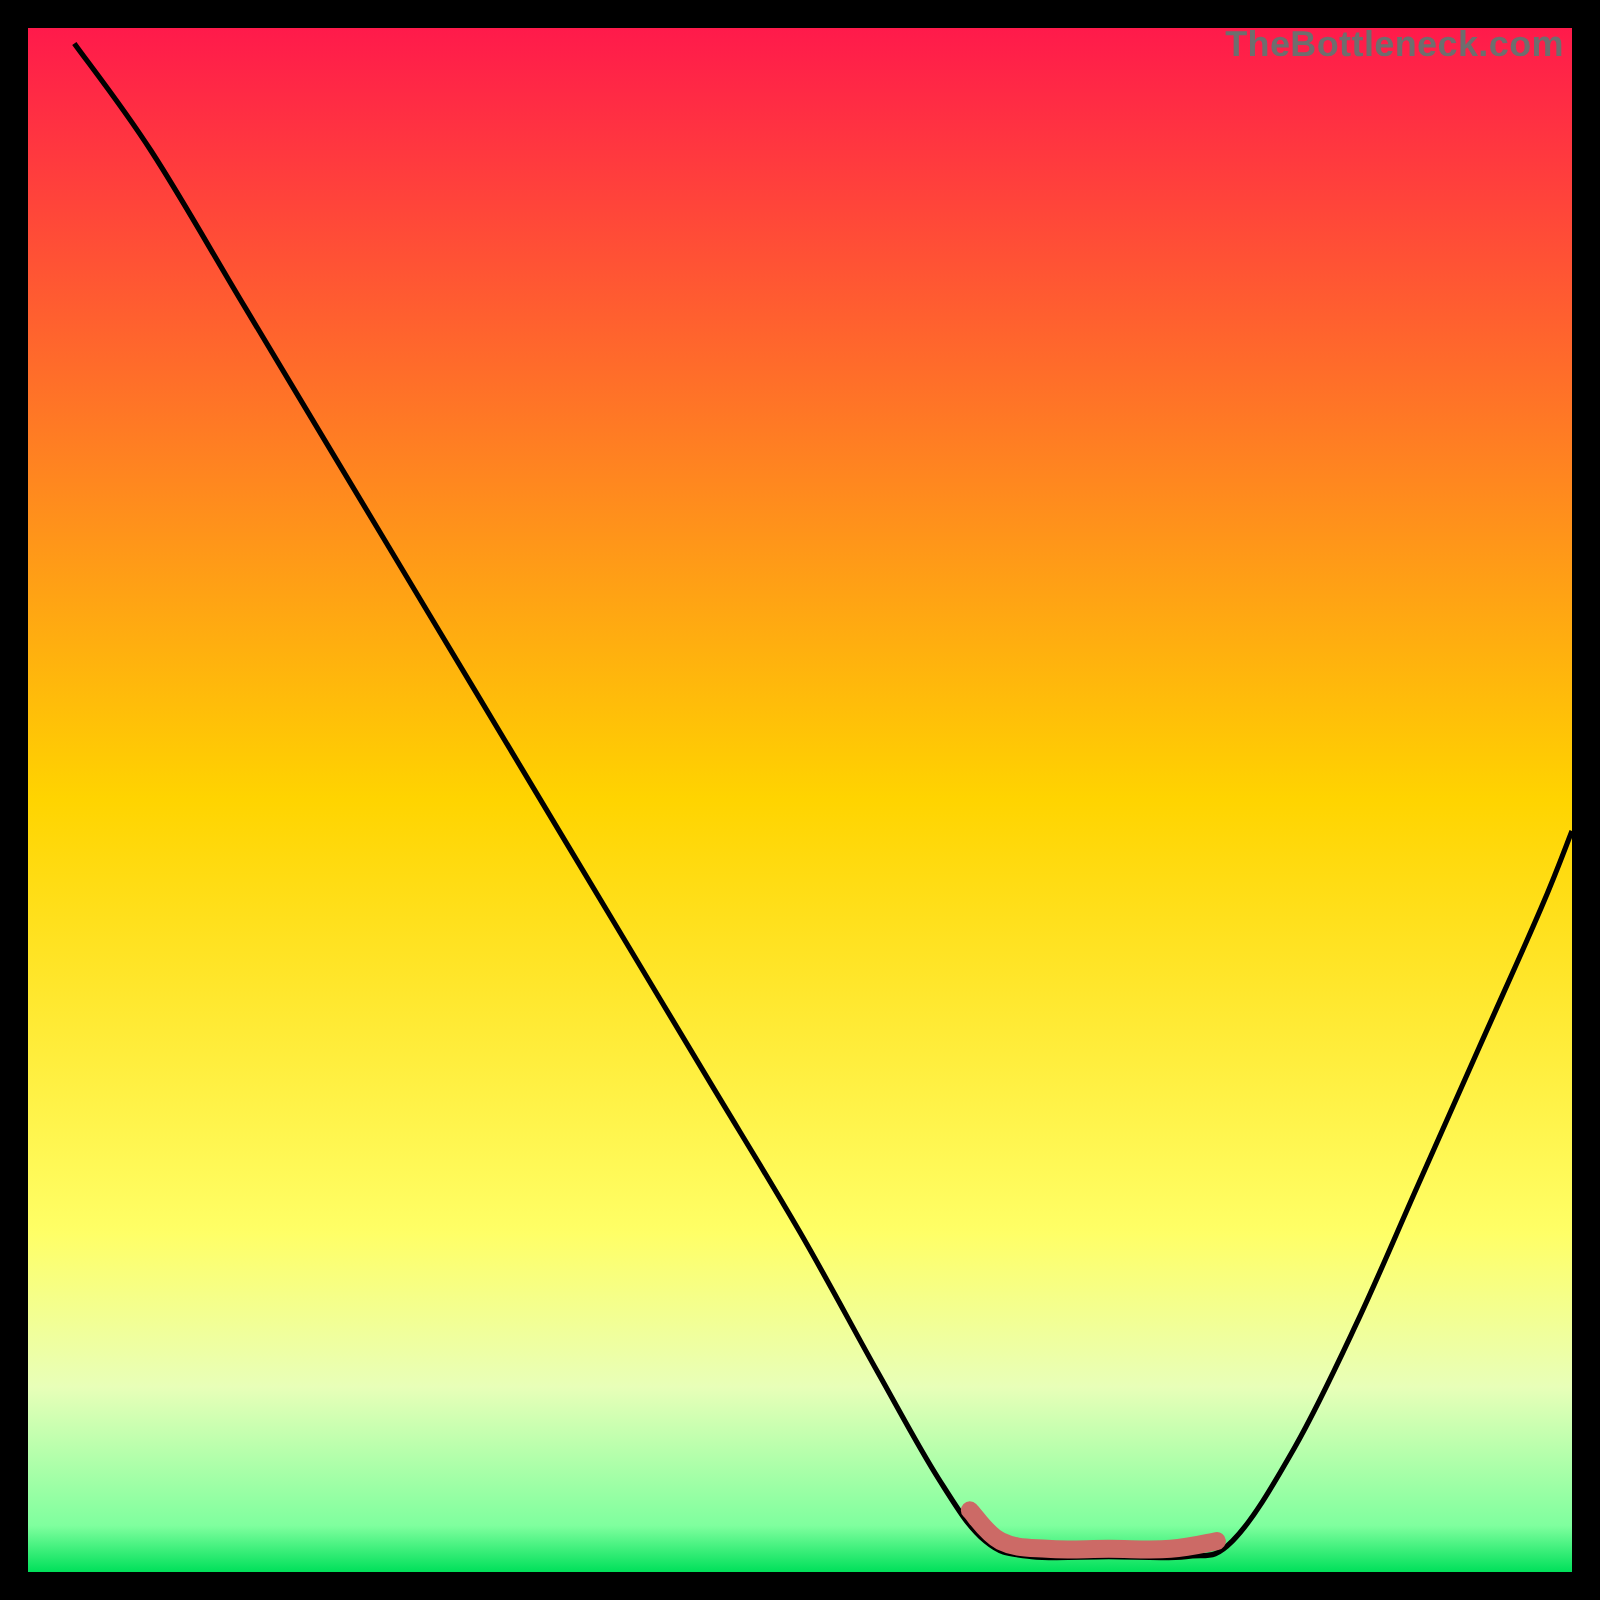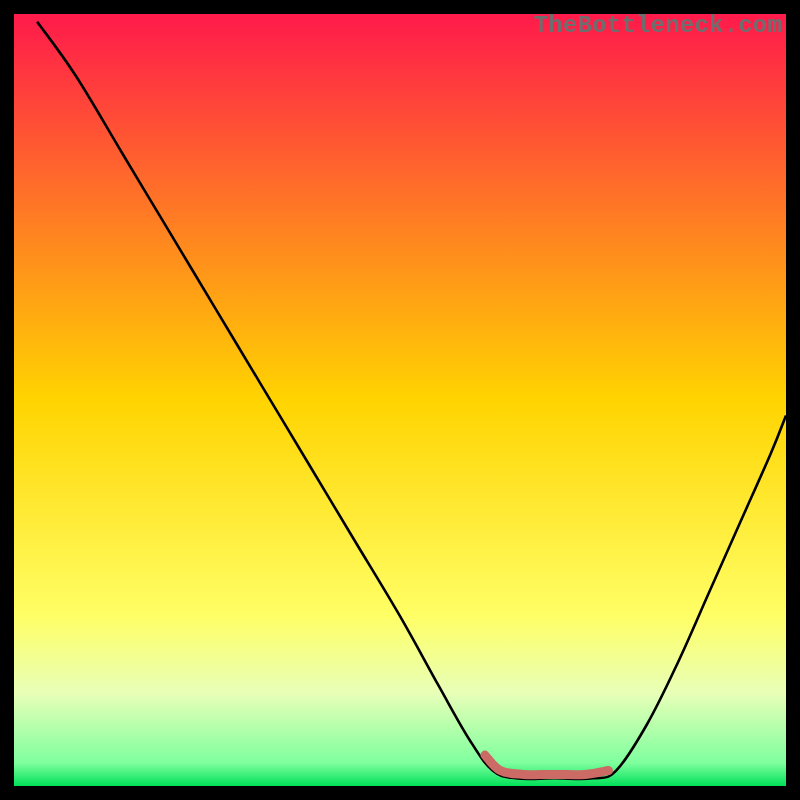--- a/index.html
+++ b/index.html
@@ -22,22 +22,22 @@
     position: absolute;
     left: 0;
     top: 0;
     width: 772px;
     height: 772px;
   }
   .watermark {
     position: absolute;
     top: -2px;
     right: 4px;
-    font-family: Liberation Mono, monospace;
-    font-size: 24px;
+    font-family: Liberation Sans, sans-serif;
+    font-size: 18px;
     font-weight: 600;
     color: #6e6e6e;
     letter-spacing: 0.2px;
   }
 </style>
 </head>
 <body>
 
 <div class="frame">
   <svg class="plot-area" viewBox="0 0 772 772" preserveAspectRatio="none">

